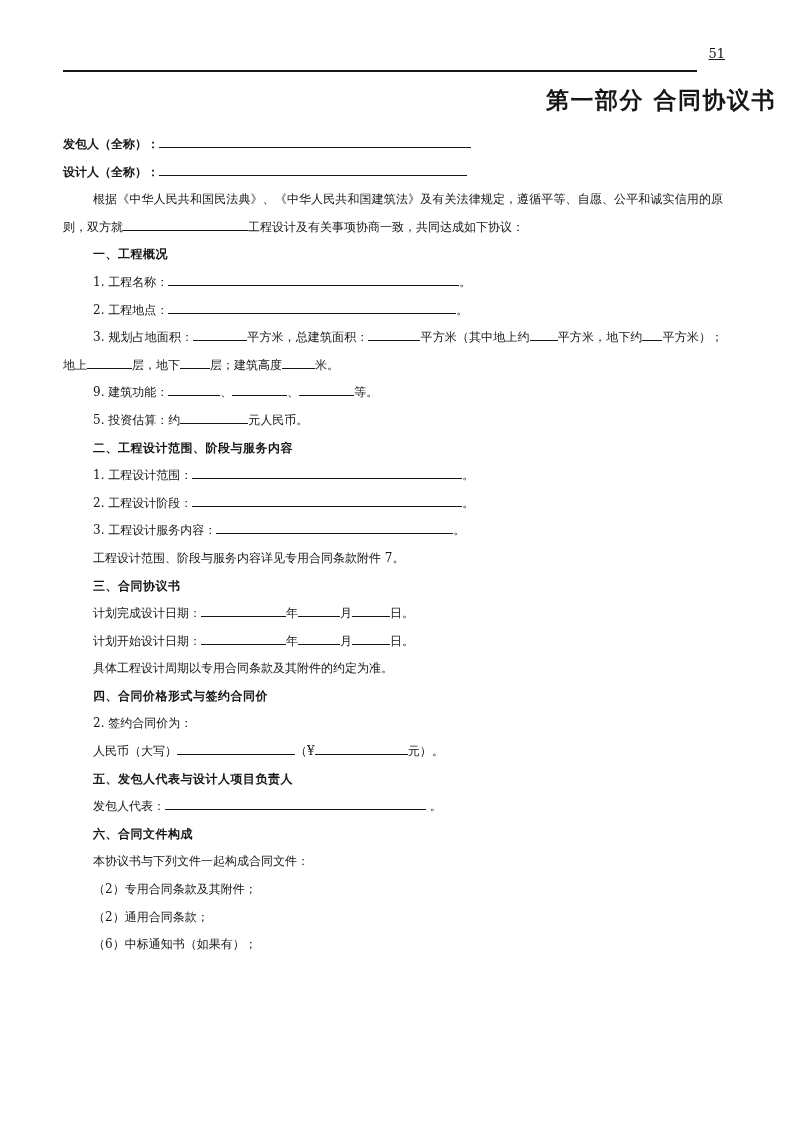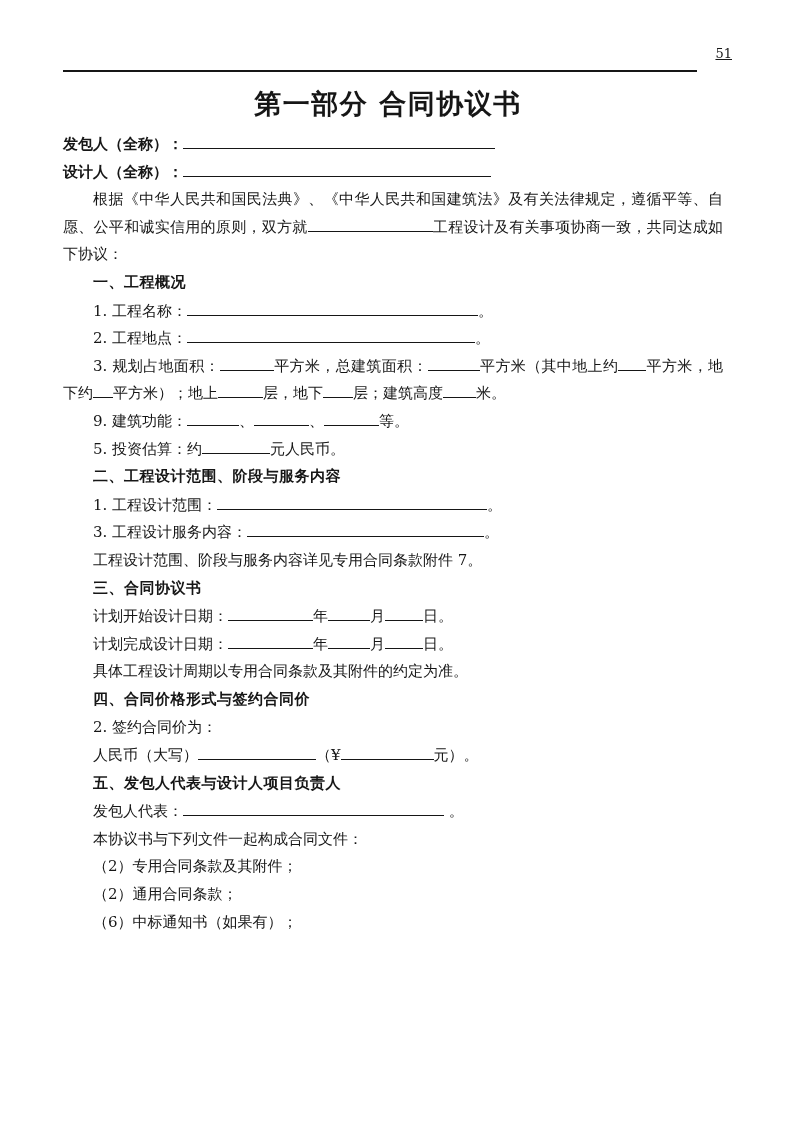--- a/index.html
+++ b/index.html
@@ -8,64 +8,64 @@
     width: 793px;
     height: 1122px;
     background: #ffffff;
     color: #161616;
     font-family: "DejaVu Serif", "Liberation Serif", serif;
     overflow: hidden;
   }
   .page-number {
     position: absolute;
     top: 47px;
-    right: 61px;
+    right: 68px;
     font-size: 13px;
     text-decoration: underline;
     line-height: 1;
   }
   .header-rule {
     position: absolute;
     left: 63px;
     top: 70px;
     width: 634px;
     height: 0;
     border-top: 2.2px solid #161616;
   }
   .title {
     position: absolute;
     top: 86px;
     left: 0;
     right: 17px;
     margin: 0;
-    text-align: center;
-    font-size: 27px;
+    text-align: right;
+    font-size: 23px;
     font-weight: bold;
     letter-spacing: 1.5px;
     font-family: "DejaVu Sans", "Liberation Sans", sans-serif;
     line-height: 1.3;
   }
   .body {
     position: absolute;
     left: 63px;
     top: 131px;
     width: 660px;
-    font-size: 15px;
+    font-size: 12px;
     line-height: 27.6px;
     text-align: justify;
   }
   .body p {
     margin: 0;
     padding: 0;
     text-indent: 30px;
   }
   .body p.noindent { text-indent: 0; }
   .body p.heading span {
     font-weight: bold;
-    font-family: Liberation Mono, monospace;
+    font-family: Liberation Sans, sans-serif;
     letter-spacing: 0.5px;
   }
   .seg.b { font-weight: bold; }
   .blank {
     display: inline-block;
     height: 13px;
     border-bottom: 1.5px solid #161616;
     vertical-align: baseline;
   }
 </style>
@@ -81,29 +81,31 @@
       <p class="noindent"><span class="seg b">设计人（全称）：</span><span class="blank" style="width: 308px;"></span></p>
       <p><span class="seg">根据《中华人民共和国民法典》、《中华人民共和国建筑法》及有关法律规定，遵循平等、自愿、公平和诚实信用的原则，双方就</span><span class="blank" style="width: 125px;"></span><span class="seg">工程设计及有关事项协商一致，共同达成如下协议：</span></p>
       <p class="heading"><span class="seg b">一、工程概况</span></p>
       <p><span class="seg">1. 工程名称：</span><span class="blank" style="width: 291px;"></span><span class="seg">。</span></p>
       <p><span class="seg">2. 工程地点：</span><span class="blank" style="width: 288px;"></span><span class="seg">。</span></p>
       <p><span class="seg">3. 规划占地面积：</span><span class="blank" style="width: 54px;"></span><span class="seg">平方米，总建筑面积：</span><span class="blank" style="width: 52px;"></span><span class="seg">平方米（其中地上约</span><span class="blank" style="width: 28px;"></span><span class="seg">平方米，地下约</span><span class="blank" style="width: 20px;"></span><span class="seg">平方米）；地上</span><span class="blank" style="width: 45px;"></span><span class="seg">层，地下</span><span class="blank" style="width: 30px;"></span><span class="seg">层；建筑高度</span><span class="blank" style="width: 33px;"></span><span class="seg">米。</span></p>
       <p><span class="seg">9. 建筑功能：</span><span class="blank" style="width: 52px;"></span><span class="seg">、</span><span class="blank" style="width: 55px;"></span><span class="seg">、</span><span class="blank" style="width: 55px;"></span><span class="seg">等。</span></p>
       <p><span class="seg">5. 投资估算：约</span><span class="blank" style="width: 68px;"></span><span class="seg">元人民币。</span></p>
       <p class="heading"><span class="seg b">二、工程设计范围、阶段与服务内容</span></p>
       <p><span class="seg">1. 工程设计范围：</span><span class="blank" style="width: 270px;"></span><span class="seg">。</span></p>
+      <p><span class="seg">2. 工程设计阶段：</span><span class="blank" style="width: 270px;"></span><span class="seg">。</span></p>
       <p><span class="seg">3. 工程设计服务内容：</span><span class="blank" style="width: 237px;"></span><span class="seg">。</span></p>
       <p><span class="seg">工程设计范围、阶段与服务内容详见专用合同条款附件 7。</span></p>
       <p class="heading"><span class="seg b">三、合同协议书</span></p>
+      <p><span class="seg">计划完成设计日期：</span><span class="blank" style="width: 85px;"></span><span class="seg">年</span><span class="blank" style="width: 42px;"></span><span class="seg">月</span><span class="blank" style="width: 38px;"></span><span class="seg">日。</span></p>
       <p><span class="seg">计划开始设计日期：</span><span class="blank" style="width: 85px;"></span><span class="seg">年</span><span class="blank" style="width: 42px;"></span><span class="seg">月</span><span class="blank" style="width: 38px;"></span><span class="seg">日。</span></p>
-      <p><span class="seg">计划完成设计日期：</span><span class="blank" style="width: 85px;"></span><span class="seg">年</span><span class="blank" style="width: 42px;"></span><span class="seg">月</span><span class="blank" style="width: 38px;"></span><span class="seg">日。</span></p>
       <p><span class="seg">具体工程设计周期以专用合同条款及其附件的约定为准。</span></p>
       <p class="heading"><span class="seg b">四、合同价格形式与签约合同价</span></p>
       <p><span class="seg">2. 签约合同价为：</span></p>
       <p><span class="seg">人民币（大写）</span><span class="blank" style="width: 118px;"></span><span class="seg">（¥</span><span class="blank" style="width: 93px;"></span><span class="seg">元）。</span></p>
       <p class="heading"><span class="seg b">五、发包人代表与设计人项目负责人</span></p>
       <p><span class="seg">发包人代表：</span><span class="blank" style="width: 261px;"></span><span class="seg"> 。</span></p>
+      <p class="heading"><span class="seg b">六、合同文件构成</span></p>
       <p><span class="seg">本协议书与下列文件一起构成合同文件：</span></p>
       <p><span class="seg">（2）专用合同条款及其附件；</span></p>
       <p><span class="seg">（2）通用合同条款；</span></p>
       <p><span class="seg">（6）中标通知书（如果有）；</span></p>
     </div>
 </div>
 
 </body></html>

